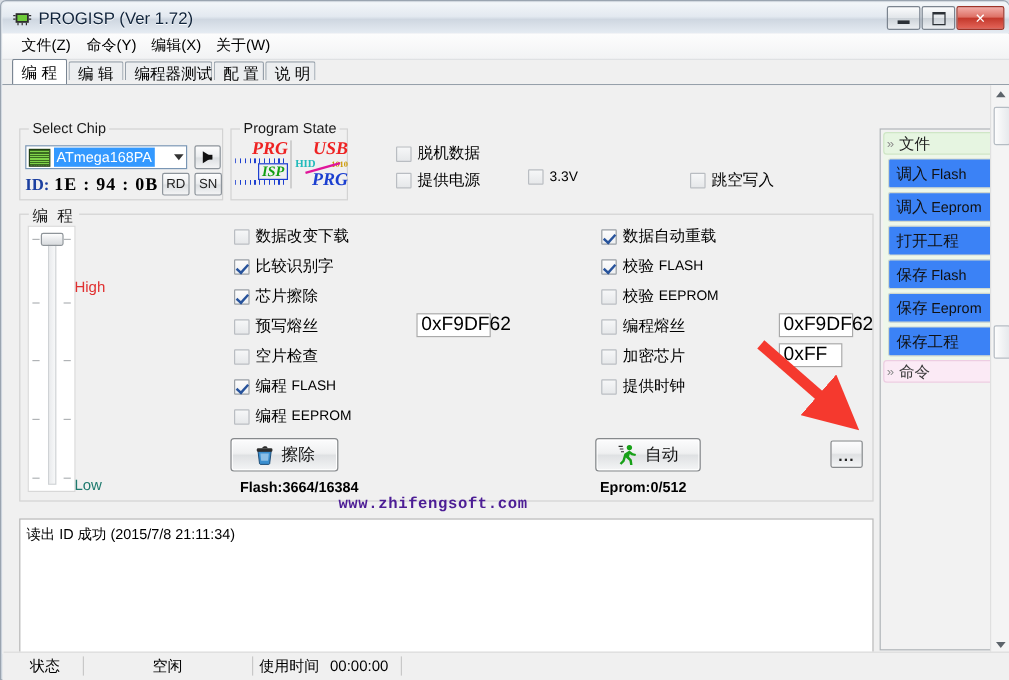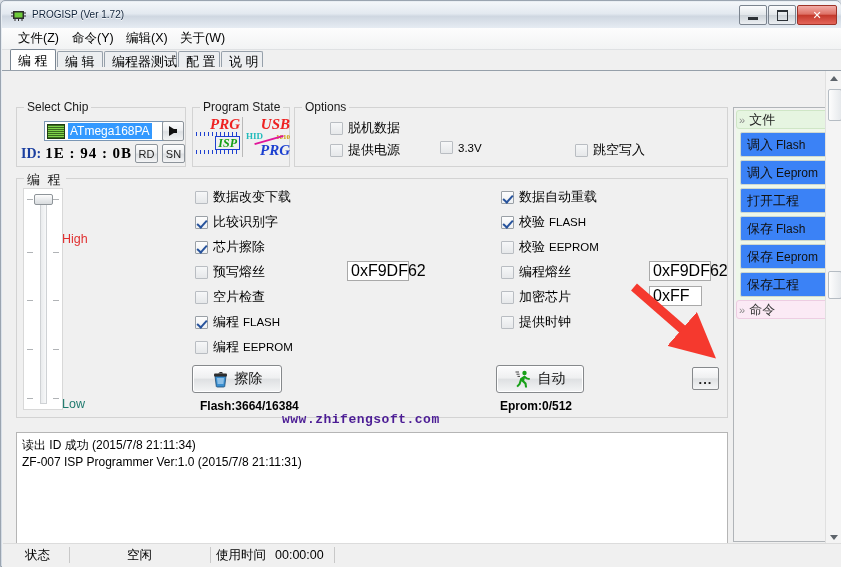--- a/index.html
+++ b/index.html
@@ -19,21 +19,21 @@
   .titlebar{
     position:absolute;left:1px;top:1px;width:839px;height:26px;
     background:linear-gradient(to bottom,#f3f6f9 0%,#e3e9f0 45%,#cfd7e1 55%,#e6ecf3 100%);
     border-radius:4px 4px 0 0;
   }
   .title-ico{
     position:absolute;left:8px;top:5px;width:17px;height:16px;
   }
   .title-text{
     position:absolute;left:30px;top:4px;height:18px;line-height:18px;
-    font-size:10px;color:#11243b;white-space:nowrap;
+    font-size:14px;color:#11243b;white-space:nowrap;
     text-shadow:0 1px 0 rgba(255,255,255,.9);
   }
   .winbtns{position:absolute;right:4px;top:3px;height:20px;display:flex;gap:1px;}
   .wb{
     width:28px;height:20px;border:1px solid #7b848f;border-radius:2px;
     background:linear-gradient(to bottom,#fbfcfd 0%,#e2e6ea 48%,#ccd2d8 52%,#eceff2 100%);
     display:flex;align-items:center;justify-content:center;
     font-size:11px;color:#2b3036;box-sizing:border-box;
   }
   .wb.close{
@@ -77,21 +77,21 @@
   .gb{position:absolute;box-sizing:border-box;border:1px solid #d3d3d3;background:transparent;}
   .gb-title{
     position:absolute;top:-8px;left:7px;background:#f0f0f0;padding:0 3px;
     font-size:12px;color:#1a1a1a;white-space:nowrap;
   }
   .gb-title.cn{font-size:13px;letter-spacing:2px;}
 
   
   .combo{
     position:absolute;box-sizing:border-box;border:1px solid #7a96b4;background:#fff;
-    display:flex;align-items:center;margin-left:23px;
+    display:flex;align-items:center;
   }
   .combo .chipico{width:16px;height:13px;margin-left:2px;flex:0 0 auto;
     background:
       repeating-linear-gradient(0deg,#3a6b20 0 1px,#7fd34a 1px 2px),
       repeating-linear-gradient(90deg,#2f5a1a 0 1px,#8fe05a 1px 2px);
     border:1px solid #203f12;}
   .combo .selval{
     margin-left:3px;background:#3399ff;color:#fff;padding:1px 2px;font-size:12px;white-space:nowrap;
   }
   .combo .arrow{
@@ -306,23 +306,20 @@
         <div class="logo" style="left:244px;top:46px;width:44px;">
           <span class="l1" style="color:#ee2222">USB</span>
           <span style="display:block;position:relative;height:11px;">
             <span style="position:absolute;left:0;top:0;font-size:9px;color:#22bbbb;font-style:normal;">HID</span>
             <span style="position:absolute;right:0;top:2px;font-size:7px;color:#cc9900;font-style:normal;">1010</span>
             <span style="position:absolute;left:8px;top:7px;width:30px;height:2px;background:#e0159a;transform:rotate(-16deg);"></span>
           </span>
           <span class="l2" style="color:#1b3fd0">PRG</span>
         </div>
 
-        <div class="gb" style="left:292px;top:36px;width:434px;height:60px">
-          <div class="gb-title">Options</div>
-        </div>
         <div class="cb" style="left:328px;top:48px">
           <span class="box"></span>
           <span class="lbl-cn">脱机数据</span>
         </div>
         <div class="cb" style="left:328px;top:70px">
           <span class="box"></span>
           <span class="lbl-cn">提供电源</span>
         </div>
         <div class="cb" style="left:438px;top:70px">
           <span class="box"></span>
@@ -439,21 +436,20 @@
           <span>自动</span>
         </div>
         <div class="memlbl" style="left:498px;top:328px">Eprom:0/512</div>
 
         <div class="dotsbtn" style="left:690px;top:296px;width:27px;height:23px">...</div>
 
         <div class="watermark" style="left:280px;top:341px">www.zhifengsoft.com</div>
 
         <div class="logbox" style="left:14px;top:361px;width:712px;height:114px">
           <div class="logline">读出 ID 成功 (2015/7/8 21:11:34)</div>
-          <div class="logline">ZF-007 ISP Programmer Ver:1.0 (2015/7/8 21:11:31)</div>
         </div>
 
         <div class="sidepanel" style="left:731px;top:36px;width:109px;height:435px">
           <div class="side-bg" style="left:2px;top:2px;width:103px;height:204px"></div>
           <div class="side-head files" style="top:2px">
             <span class="chev">»</span>
             <span>文件</span>
           </div>
           <div class="side-btn" style="top:24px">
             <span>调入</span>

